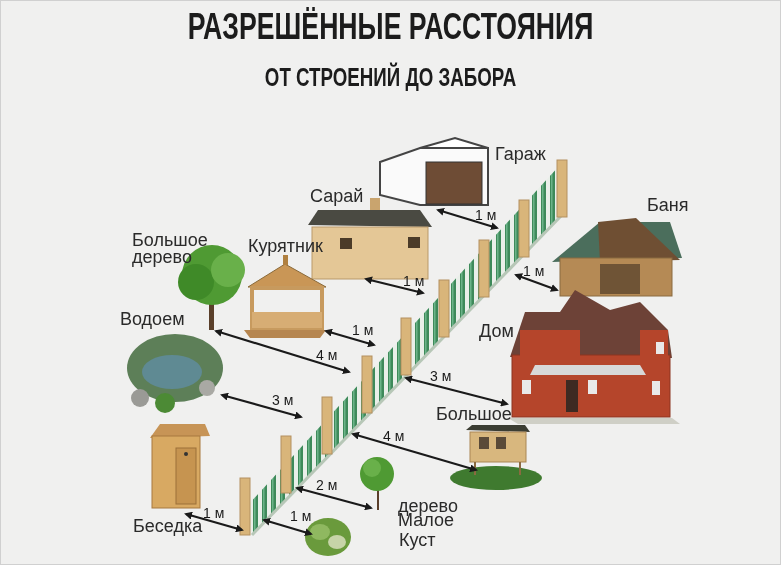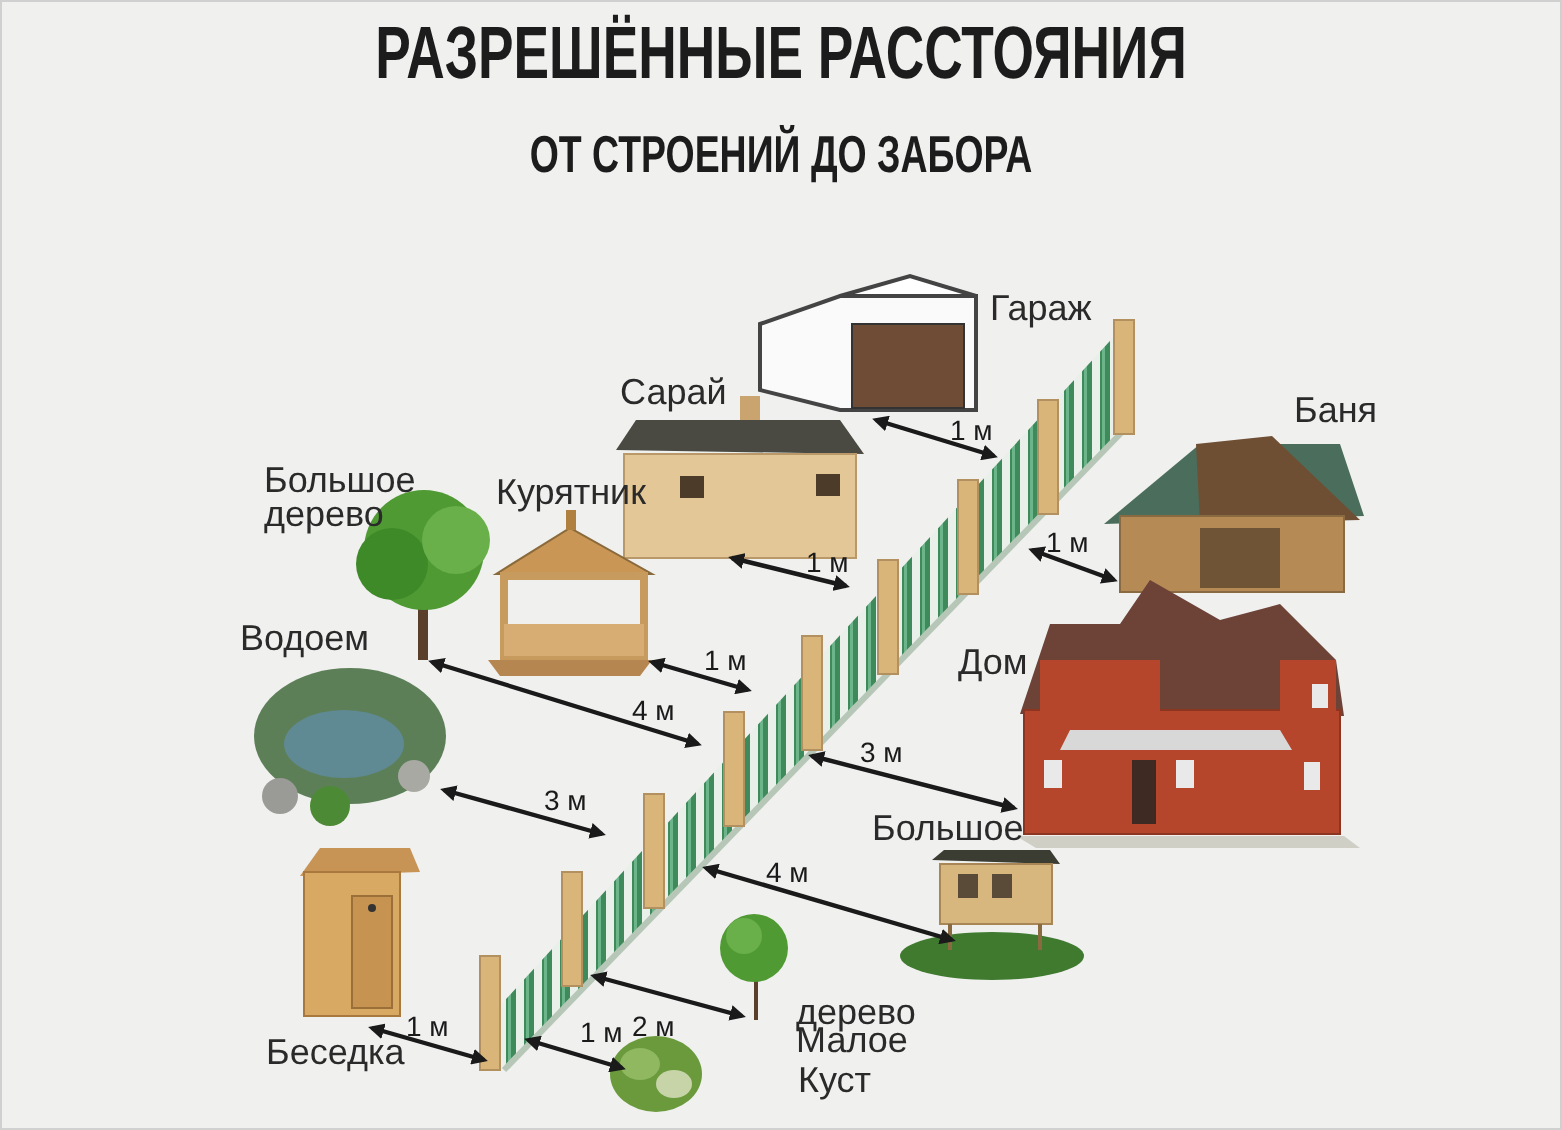--- a/index.html
+++ b/index.html
@@ -166,15 +166,15 @@
 <div class="lbl" style="left:355px;top:532px;margin-left:44px;">Куст</div>
 
 <div class="dist" style="left:475px;top:207px;">1 м</div>
 <div class="dist" style="left:403px;top:273px;">1 м</div>
 <div class="dist" style="left:523px;top:263px;">1 м</div>
 <div class="dist" style="left:352px;top:322px;">1 м</div>
 <div class="dist" style="left:316px;top:347px;">4 м</div>
 <div class="dist" style="left:272px;top:392px;">3 м</div>
 <div class="dist" style="left:430px;top:368px;">3 м</div>
 <div class="dist" style="left:383px;top:428px;">4 м</div>
-<div class="dist" style="left:316px;top:477px;margin-top:28px;">2 м</div>
+<div class="dist" style="left:316px;top:477px;">2 м</div>
 <div class="dist" style="left:203px;top:505px;">1 м</div>
 <div class="dist" style="left:290px;top:508px;">1 м</div>
 
 </body></html>

